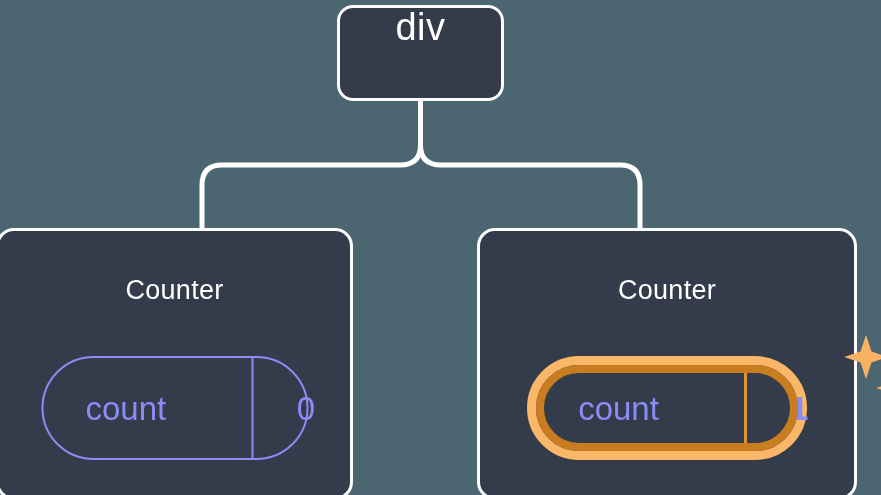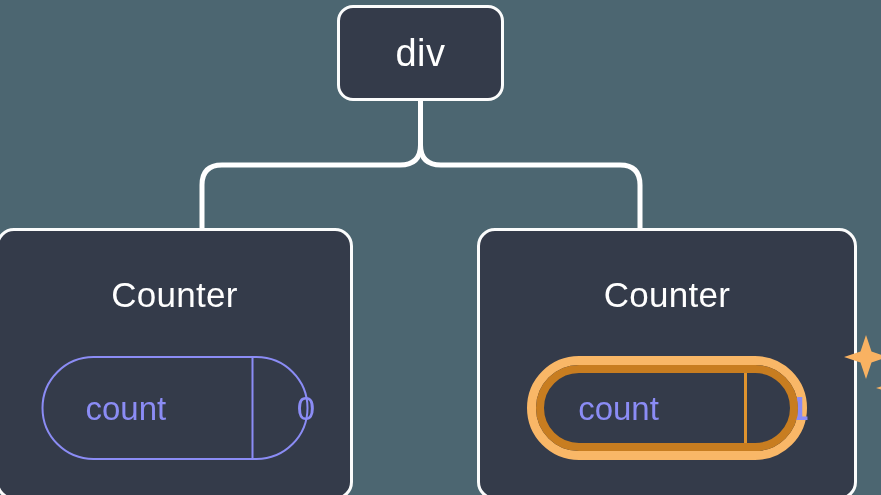--- a/index.html
+++ b/index.html
@@ -36,21 +36,21 @@
     border-radius: 16px;
     box-sizing: border-box;
   }
 
   #node-div {
     left: 337px;
     top: 5px;
     width: 167px;
     height: 96px;
     display: flex;
-    align-items: center;
+    align-items: flex-start;
     justify-content: center;
   }
   #node-div .node-title {
     color: #ffffff;
     font-size: 38px;
     letter-spacing: 0.5px;
     line-height: 1;
   }
 
   .counter-card {
@@ -67,21 +67,21 @@
     width: 380px;
   }
 
   .card-title {
     position: absolute;
     left: 0;
     right: 0;
     top: 46px;
     text-align: center;
     color: #ffffff;
-    font-size: 35px;
+    font-size: 27px;
     letter-spacing: 0.3px;
     line-height: 1;
   }
 
   
   .pill-wrap {
     position: absolute;
     left: 50%;
     transform: translateX(-50%);
     top: 125px;

